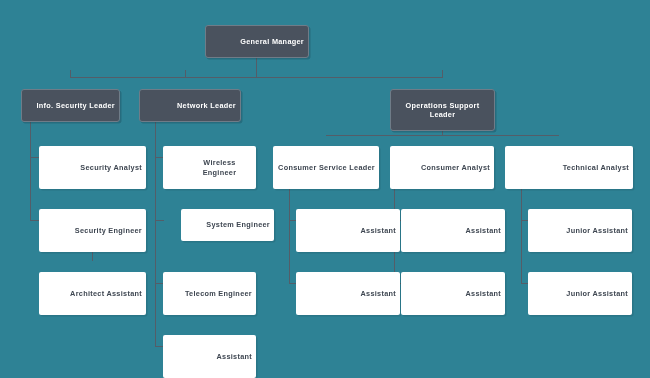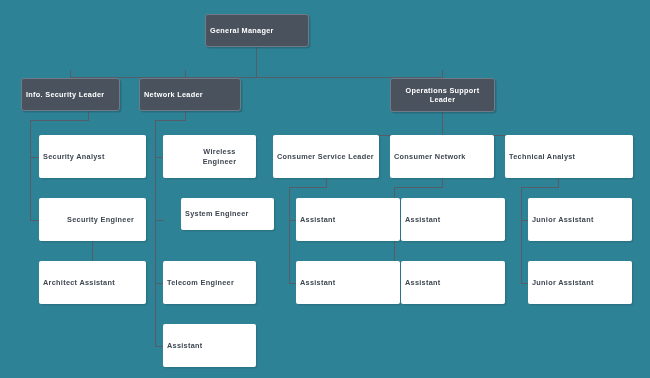--- a/index.html
+++ b/index.html
@@ -13,24 +13,25 @@
   #org-chart {
     position: relative;
     width: 650px;
     height: 378px;
     background: #2e8295;
   }
   .node {
     position: absolute;
     display: flex;
     align-items: center;
-    justify-content: flex-start;
+    justify-content: flex-end;
     text-align: center;
     letter-spacing: 0.3px;
     z-index: 3;
+    margin-top: 11px;
   }
   .node-leader {
     background: #4a525e;
     border: 1px solid #6f7c88;
     border-radius: 3px;
     color: #ffffff;
     font-size: 7.3px;
     font-weight: bold;
     box-shadow: 1.5px 1.5px 0 rgba(20,60,72,0.30);
   }
@@ -98,34 +99,34 @@
   <div id="node-layer">
       <div class="node node-leader" style="left: 205px; top: 14px; width: 104px; height: 33px;">
         <span class="node-label">General Manager</span>
       </div>
       <div class="node node-leader" style="left: 21px; top: 78px; width: 99px; height: 33px;">
         <span class="node-label">Info. Security Leader</span>
       </div>
       <div class="node node-leader" style="left: 139px; top: 78px; width: 102px; height: 33px;">
         <span class="node-label">Network Leader</span>
       </div>
-      <div class="node node-leader" style="left: 390px; top: 78px; width: 105px; height: 34px;">
+      <div class="node node-leader" style="left: 390px; top: 78px; width: 105px; height: 42px;">
         <span class="node-label">Operations Support Leader</span>
       </div>
       <div class="node node-leaf" style="left: 39px; top: 135px; width: 107px; height: 43px;">
         <span class="node-label">Security Analyst</span>
       </div>
       <div class="node node-leaf" style="left: 163px; top: 135px; width: 93px; height: 43px; padding-left: 20px;">
         <span class="node-label">Wireless Engineer</span>
       </div>
       <div class="node node-leaf" style="left: 273px; top: 135px; width: 106px; height: 43px;">
         <span class="node-label">Consumer Service Leader</span>
       </div>
       <div class="node node-leaf" style="left: 390px; top: 135px; width: 104px; height: 43px;">
-        <span class="node-label">Consumer Network</span>
+        <span class="node-label">Consumer Analyst</span>
       </div>
       <div class="node node-leaf" style="left: 505px; top: 135px; width: 128px; height: 43px;">
         <span class="node-label">Technical Analyst</span>
       </div>
       <div class="node node-leaf" style="left: 39px; top: 198px; width: 107px; height: 43px; padding-left: 24px;">
         <span class="node-label">Security Engineer</span>
       </div>
       <div class="node node-leaf" style="left: 181px; top: 198px; width: 93px; height: 32px;">
         <span class="node-label">System Engineer</span>
       </div>

